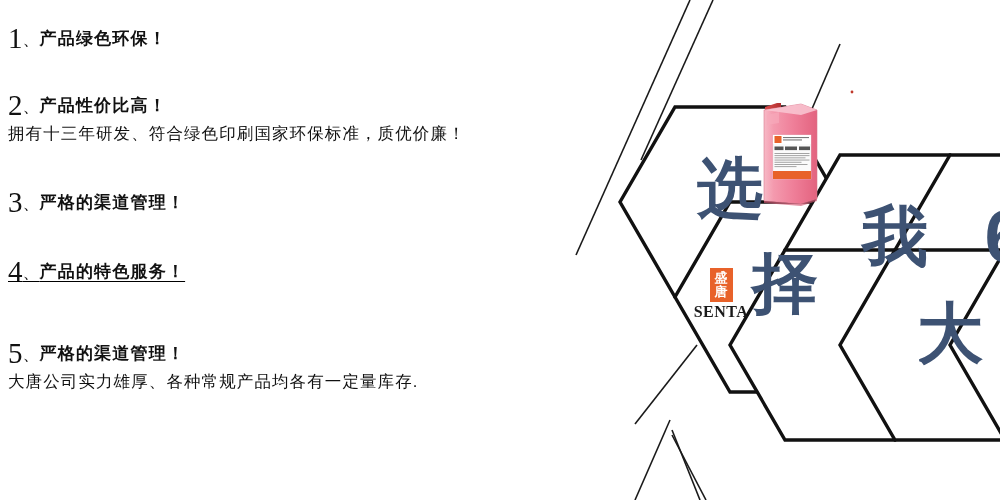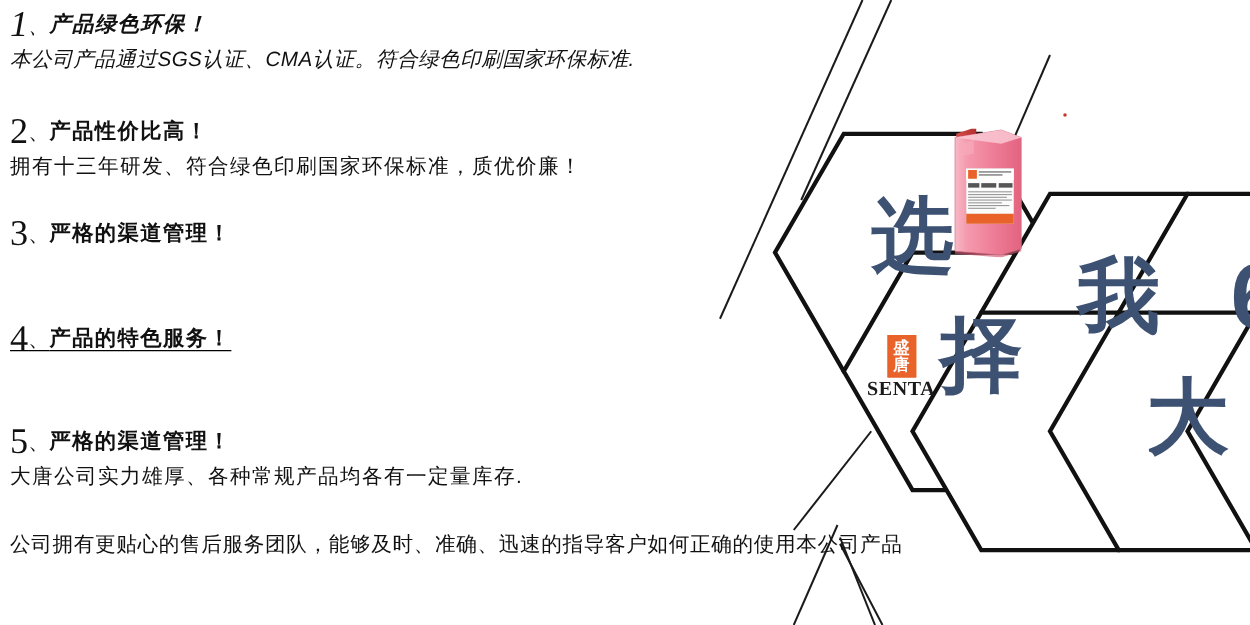--- a/index.html
+++ b/index.html
@@ -139,55 +139,53 @@
       <line x1="697" y1="345" x2="635" y2="424"></line>
       <line x1="670" y1="420" x2="635" y2="500"></line>
       <line x1="672" y1="435" x2="706" y2="500"></line>
       <line x1="672" y1="430" x2="700" y2="500"></line>
     </g>
     <circle cx="852" cy="92" r="1.4" fill="#c0392b"></circle>
   </svg>
 
   <div id="reason-list">
 
-    <div class="reason-block" style="top:6px;font-style:italic;">
+    <div class="reason-block" style="top:24px;">
       <div class="reason-title">
         <span class="reason-num">1</span><span class="reason-dun">、</span><span class="reason-head">产品绿色环保！</span>
       </div>
-      <div class="reason-body tight">本公司产品通过SGS认证、CMA认证。符合绿色印刷国家环保标准.</div>
     </div>
 
     <div class="reason-block" style="top:91px;">
       <div class="reason-title">
         <span class="reason-num">2</span><span class="reason-dun">、</span><span class="reason-head">产品性价比高！</span>
       </div>
       <div class="reason-body">拥有十三年研发、符合绿色印刷国家环保标准，质优价廉！</div>
     </div>
 
-    <div class="reason-block" style="top:173px;">
+    <div class="reason-block" style="top:188px;">
       <div class="reason-title">
         <span class="reason-num">3</span><span class="reason-dun">、</span><span class="reason-head">严格的渠道管理！</span>
       </div>
     </div>
 
     <div class="reason-block" style="top:257px;text-decoration:underline;">
       <div class="reason-title">
         <span class="reason-num">4</span><span class="reason-dun">、</span><span class="reason-head">产品的特色服务！</span>
       </div>
     </div>
 
     <div class="reason-block" style="top:339px;">
       <div class="reason-title">
         <span class="reason-num">5</span><span class="reason-dun">、</span><span class="reason-head">严格的渠道管理！</span>
       </div>
       <div class="reason-body">大唐公司实力雄厚、各种常规产品均各有一定量库存.</div>
     </div>
 
     <div class="reason-block" style="top:423px; width:980px;">
-      <div class="reason-body" style="letter-spacing:0.5px;">公司拥有更贴心的售后服务团队，能够及时、准确、迅速的指导客户如何正确的使用本公司产品</div>
     </div>
 
   </div>
 
   <div id="hex-cluster">
 
     <svg width="500" height="500" viewBox="0 0 500 500" xmlns="http://www.w3.org/2000/svg">
       <g fill="#ffffff" stroke="#111111" stroke-width="3.4" stroke-linejoin="miter">
 
         <polygon points="175,107 285,107 340,202 285,297 175,297 120,202"></polygon>

